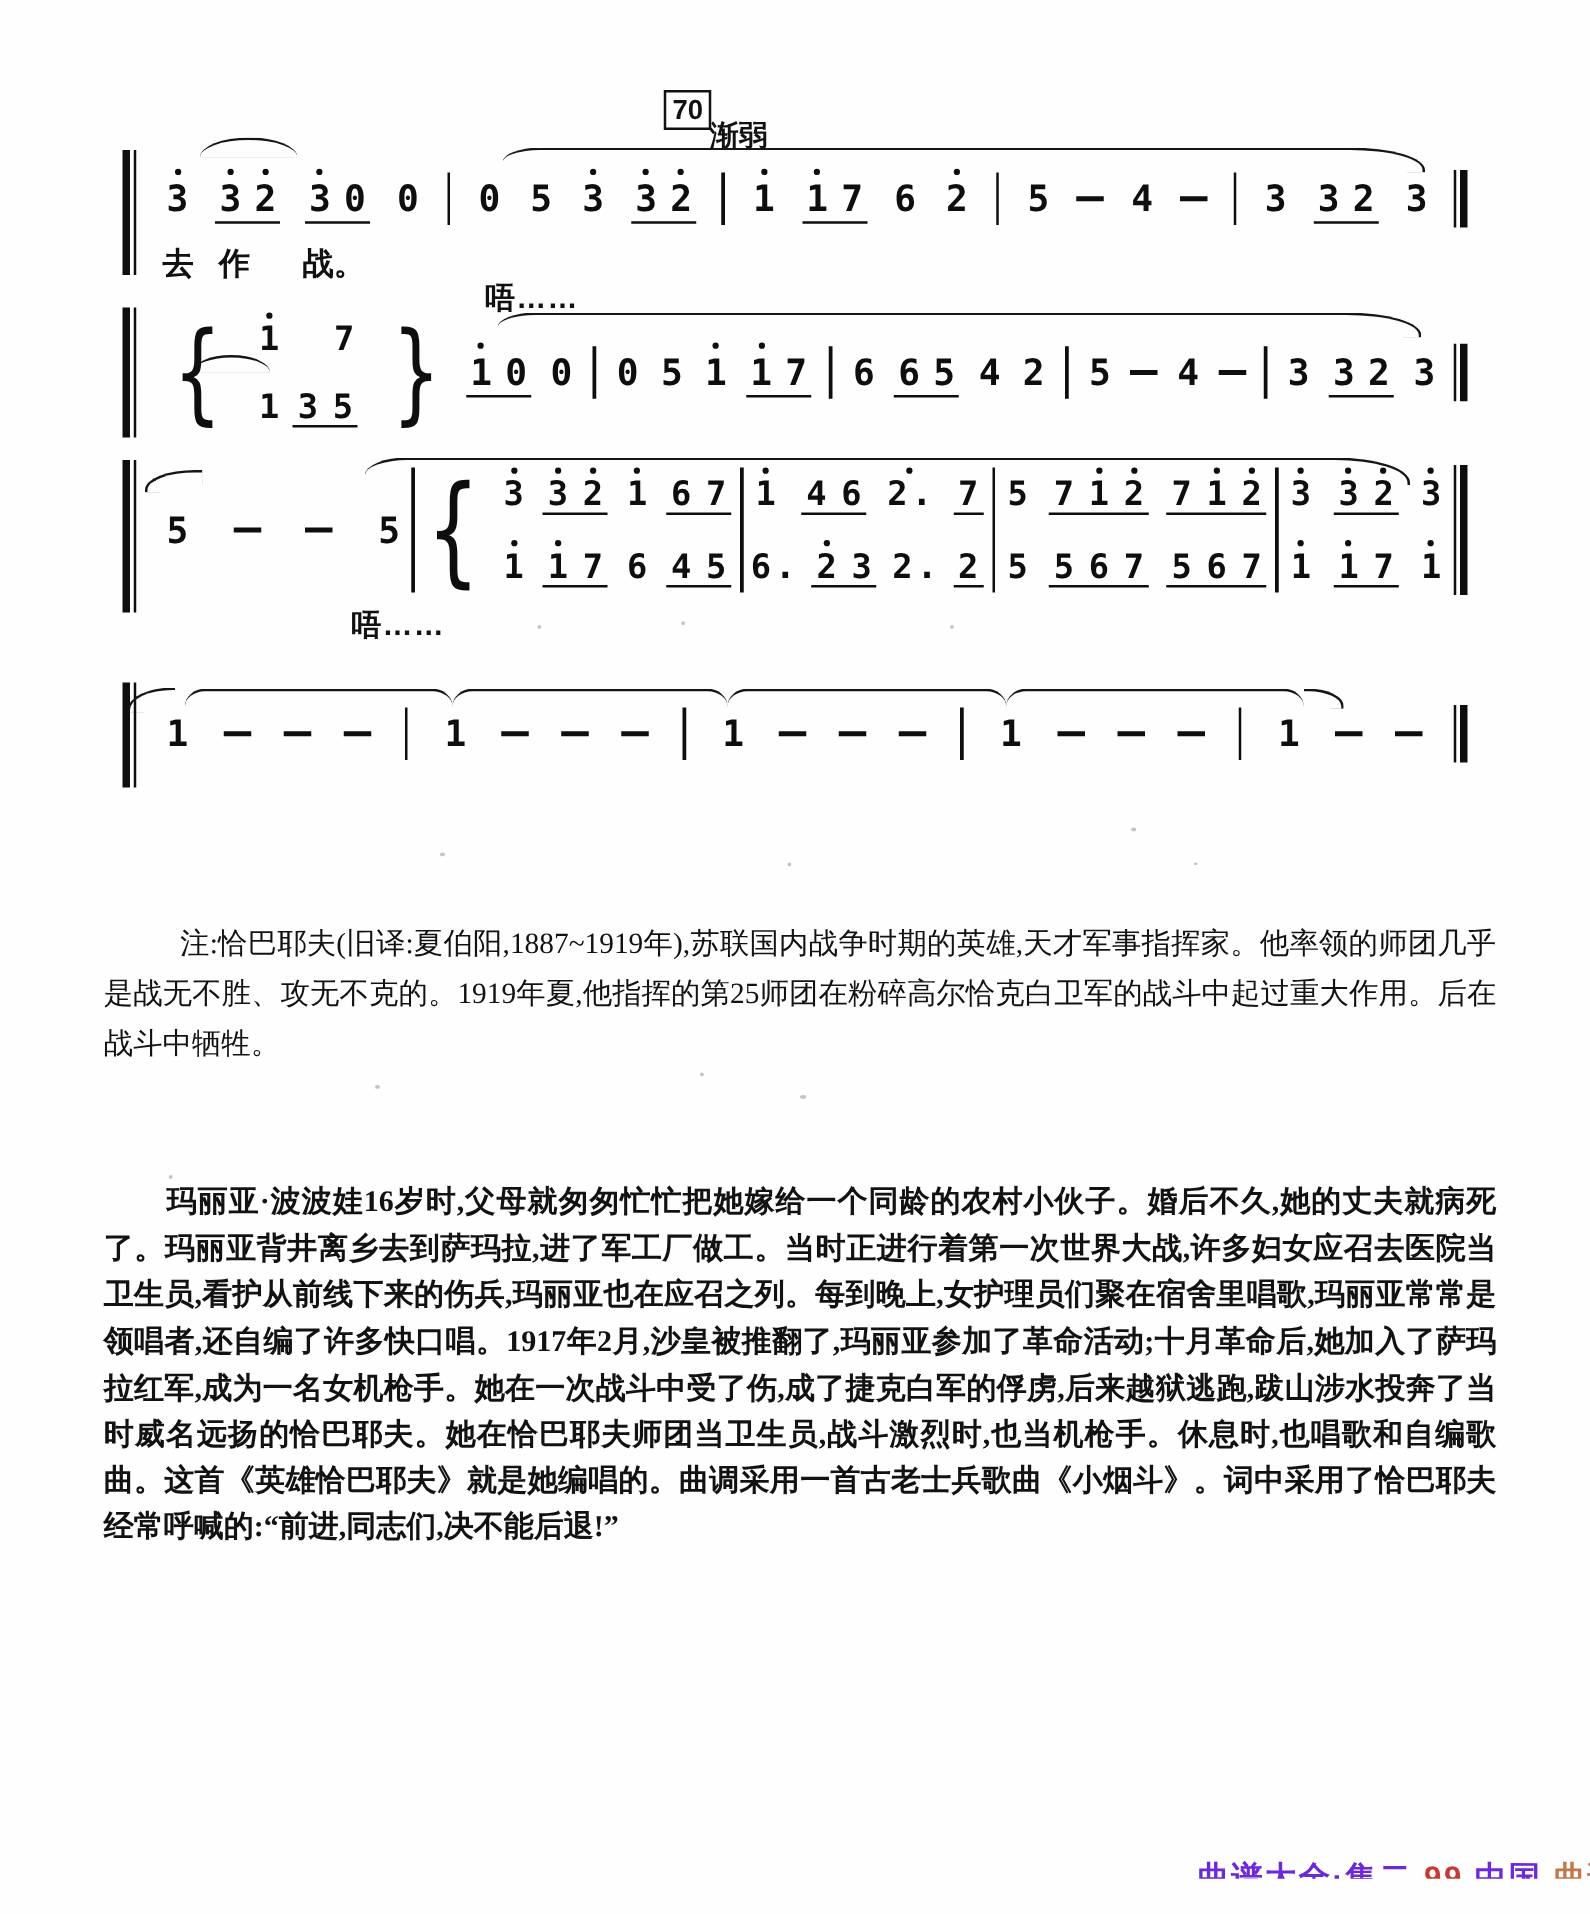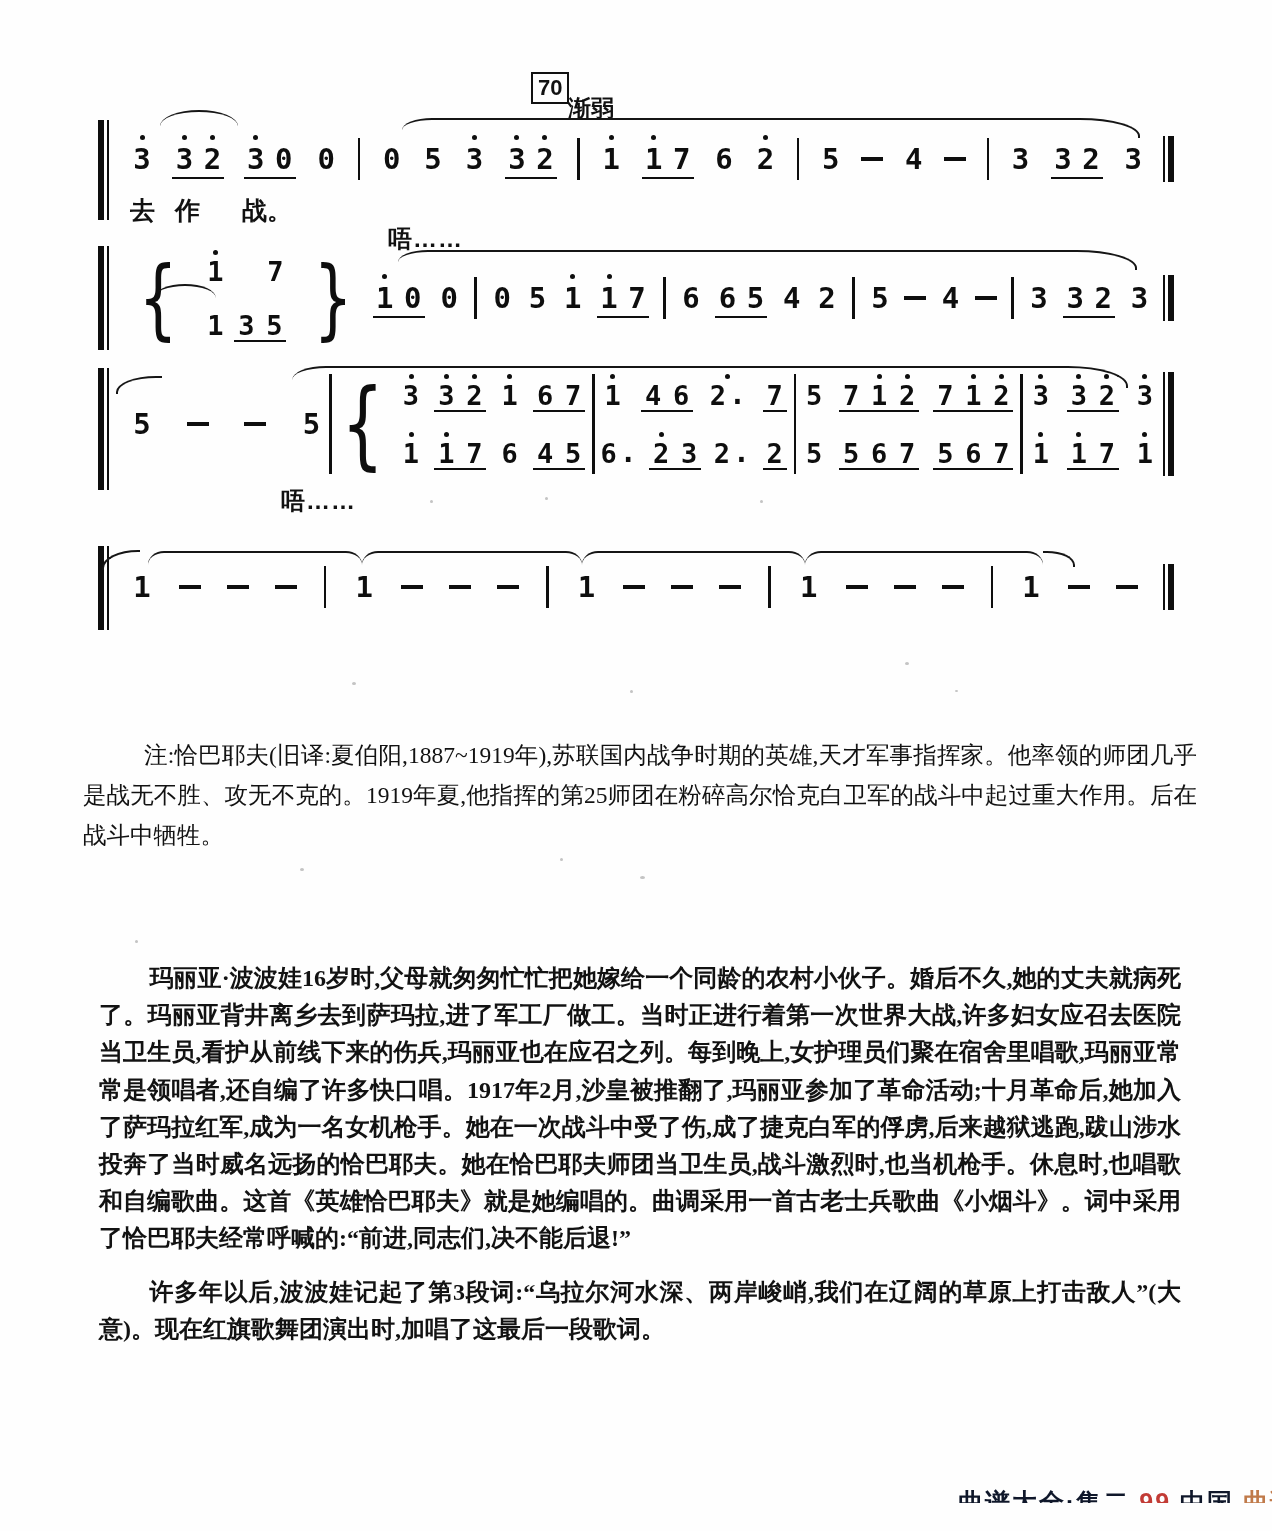--- a/index.html
+++ b/index.html
@@ -79,25 +79,25 @@
   #arcS4c{left:582px;top:551px;width:223px;height:14px;border-radius:16px 16px 0 0/14px 14px 0 0}
   #arcS4d{left:805px;top:551px;width:238px;height:14px;border-radius:16px 16px 0 0/14px 14px 0 0}
   #arcS4e{left:1043px;top:551px;width:30px;height:14px;border-right:2.5px solid #151515;
           border-top-right-radius:28px 14px}
 
   
   .notepara{position:absolute;left:83px;top:735px;width:1114px;font-size:23.5px;line-height:40px;
             text-align:justify;text-indent:2.6em;font-weight:400;color:#121212}
   .bodytext{position:absolute;left:83px;top:944px;width:1114px;font-size:24px;line-height:37.2px;
             font-weight:600;color:#121212}
-  .bodytext p{margin:16px;text-indent:2.1em;text-align:justify}
+  .bodytext p{margin:0;text-indent:2.1em;text-align:justify}
 
   .footer{position:absolute;left:958px;top:1487px;height:16px;overflow:hidden;white-space:nowrap;
           font:700 25px/30px "Liberation Sans",sans-serif;letter-spacing:2px}
-  .f-black{color:#0f172a}.f-red{color:#c23b35}.f-tan{color:#c07a4a}
+  .f-black{color:#6d28d9}.f-red{color:#c23b35}.f-tan{color:#c07a4a}
 
   .spk{position:absolute;background:#8a8a8a;border-radius:50%;opacity:.5}
 </style>
 </head>
 <body>
 
 <div id="page">
 
   <div class="mark40">70</div>
   <div class="dyn">渐弱</div>
@@ -965,21 +965,20 @@
   <div class="arc" id="arcS4a"></div>
   <div class="arc" id="arcS4b"></div>
   <div class="arc" id="arcS4c"></div>
   <div class="arc" id="arcS4d"></div>
   <div class="arc" id="arcS4e"></div>
 
   <div class="notepara">注:恰巴耶夫(旧译:夏伯阳,1887~1919年),苏联国内战争时期的英雄,天才军事指挥家。他率领的师团几乎是战无不胜、攻无不克的。1919年夏,他指挥的第25师团在粉碎高尔恰克白卫军的战斗中起过重大作用。后在战斗中牺牲。</div>
 
   <div class="bodytext">
     <p>玛丽亚·波波娃16岁时,父母就匆匆忙忙把她嫁给一个同龄的农村小伙子。婚后不久,她的丈夫就病死了。玛丽亚背井离乡去到萨玛拉,进了军工厂做工。当时正进行着第一次世界大战,许多妇女应召去医院当卫生员,看护从前线下来的伤兵,玛丽亚也在应召之列。每到晚上,女护理员们聚在宿舍里唱歌,玛丽亚常常是领唱者,还自编了许多快口唱。1917年2月,沙皇被推翻了,玛丽亚参加了革命活动;十月革命后,她加入了萨玛拉红军,成为一名女机枪手。她在一次战斗中受了伤,成了捷克白军的俘虏,后来越狱逃跑,跋山涉水投奔了当时威名远扬的恰巴耶夫。她在恰巴耶夫师团当卫生员,战斗激烈时,也当机枪手。休息时,也唱歌和自编歌曲。这首《英雄恰巴耶夫》就是她编唱的。曲调采用一首古老士兵歌曲《小烟斗》。词中采用了恰巴耶夫经常呼喊的:“前进,同志们,决不能后退!”</p>
-    <p>许多年以后,波波娃记起了第3段词:“乌拉尔河水深、两岸峻峭,我们在辽阔的草原上打击敌人”(大意)。现在红旗歌舞团演出时,加唱了这最后一段歌词。</p>
   </div>
 
   <div class="footer">
     <span class="f-black">曲谱大全·集二</span>
     <span class="f-red">99</span>
     <span class="f-black">中国</span>
     <span class="f-tan">曲谱网</span>
   </div>
 
   <div class="spk" style="left:352px;top:682px;width:4px;height:3px"></div>

